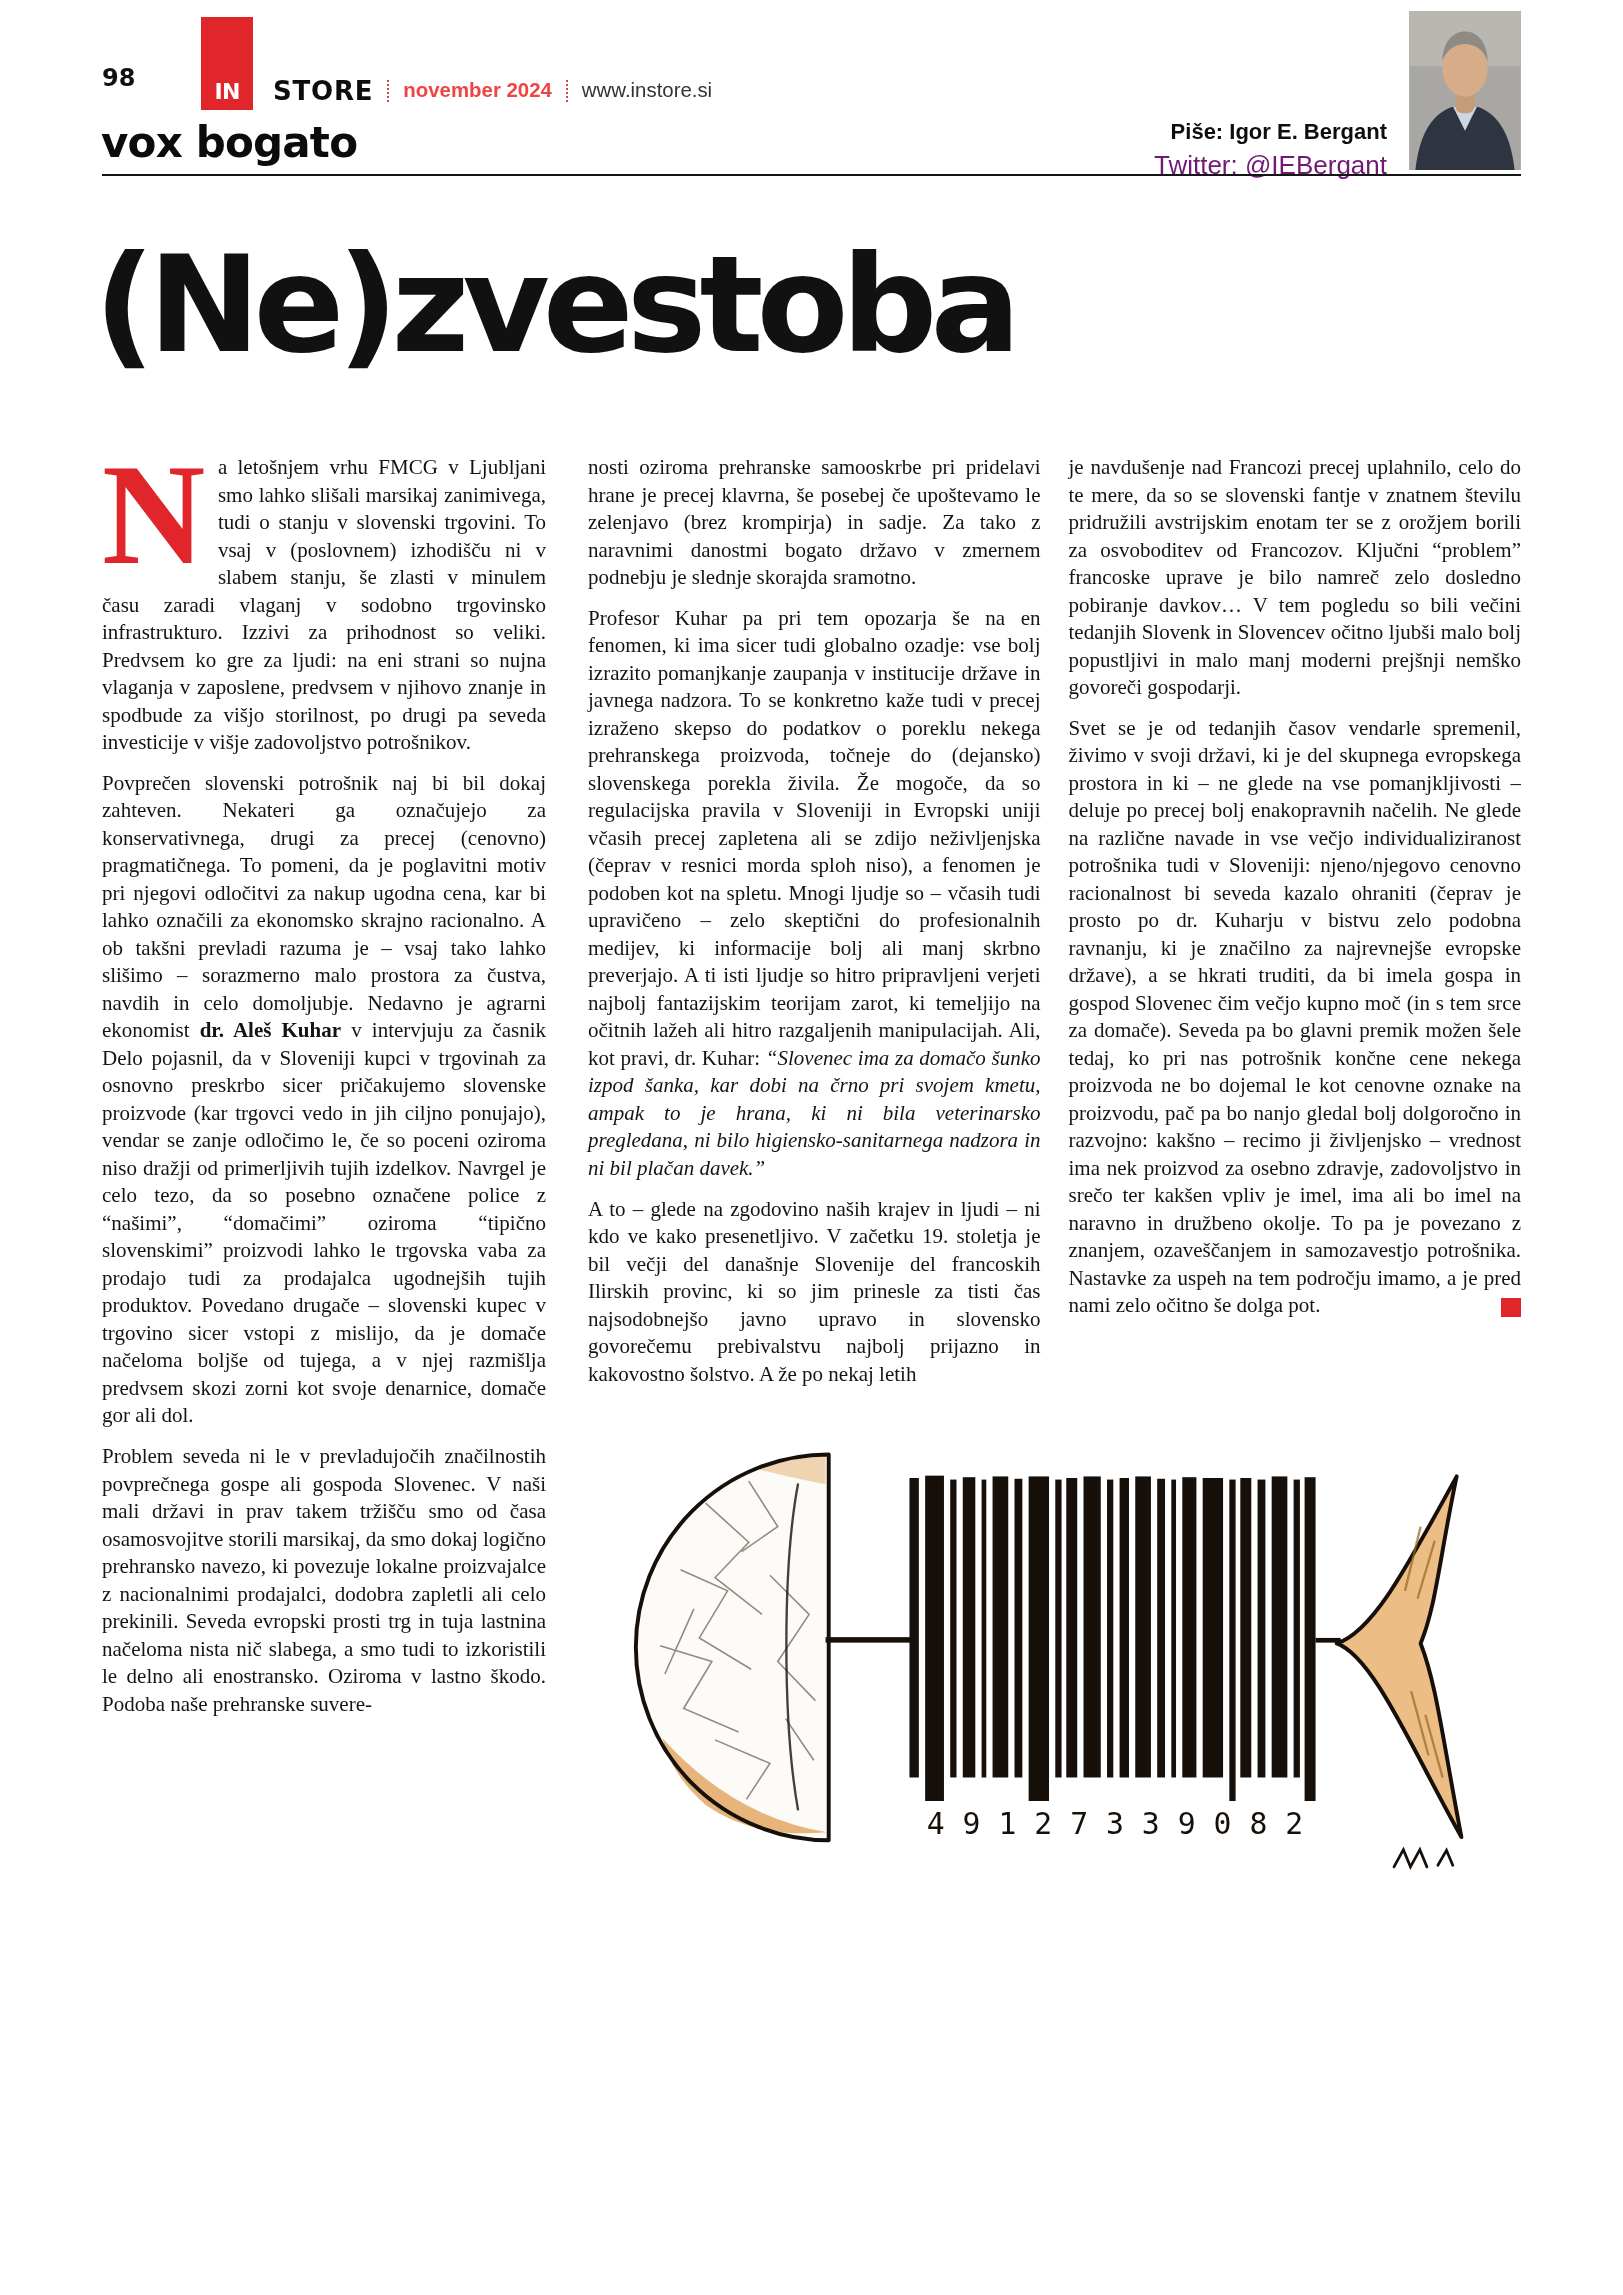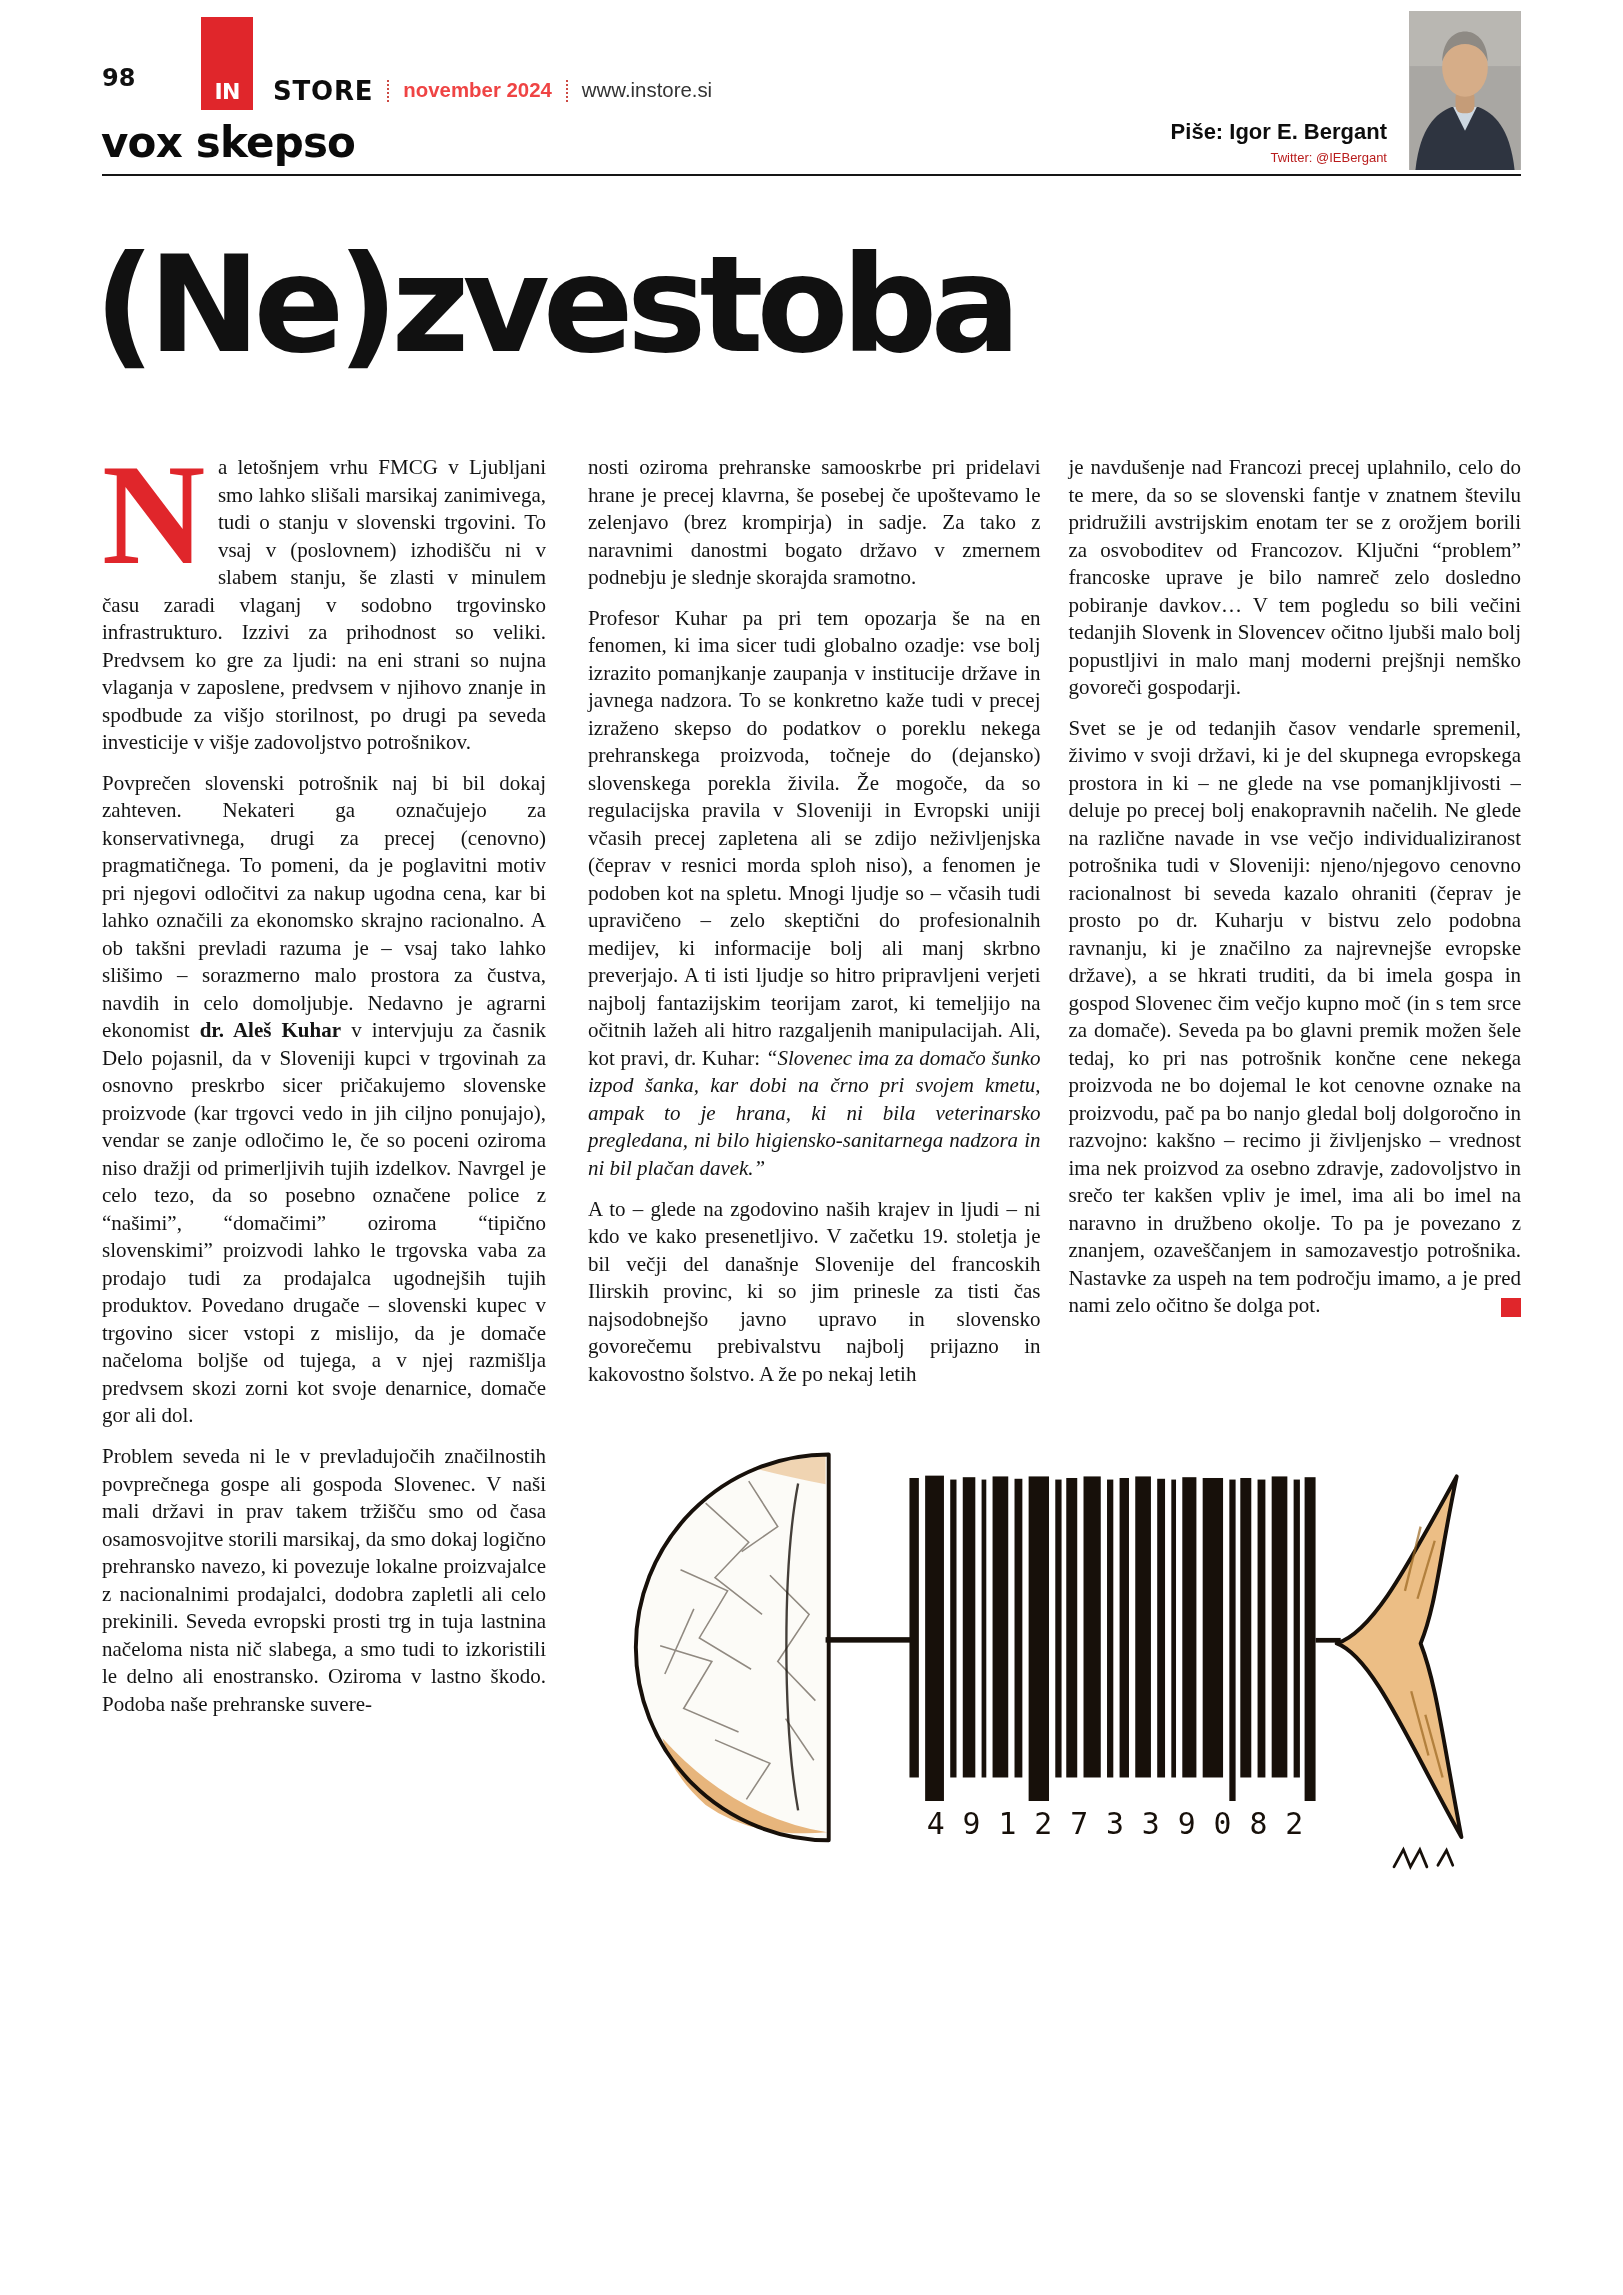--- a/index.html
+++ b/index.html
@@ -17,21 +17,21 @@
   .logo-store { font: bold 26px "DejaVu Sans", sans-serif; letter-spacing: 0.8px; color: #0d0d0d; }
   .sep { display: inline-block; width: 0; height: 22px; border-left: 2.4px dotted #cc4a44; }
   .issue { font: bold 20.4px "Liberation Sans", sans-serif; color: #ef4444; }
   .site { font: 20.4px "Liberation Sans", sans-serif; color: #333; }
 
   .vox { position: absolute; top: 118px; left: 101px; font: bold 42px "DejaVu Sans", sans-serif; letter-spacing: -0.8px; color: #0b0b0b; }
   .header-rule { position: absolute; top: 174px; left: 102px; right: 102px; height: 2.4px; background: #151515; }
 
   .byline { position: absolute; top: 119px; right: 236px; text-align: right; font-family: "Liberation Sans", sans-serif; }
   .byline-name { font-weight: bold; font-size: 22px; color: #0d0d0d; }
-  .byline-tw { font-size: 13px; margin-top: 4.7px; color: #b91c1c; }
+  .byline-tw { font-size: 26px; margin-top: 4.7px; color: #701a75; }
   .portrait { position: absolute; top: 11px; right: 102px; width: 112px; height: 159px; overflow: hidden; }
   .portrait svg { display: block; width: 100%; height: 100%; }
 
   
   .headline { position: absolute; top: 242px; left: 94px; font: bold 134px "DejaVu Sans", sans-serif; letter-spacing: -7px; line-height: 0.95; color: #111; text-align: center; }
 
   
   .body { position: absolute; top: 454px; left: 102px; right: 102px; bottom: 20.4px; display: flex; gap: 42px; font-size: 21px; line-height: 27.5px; text-align: justify; overflow: hidden; }
   .col-first { width: 444px; flex: 0 0 444px; }
   .rightwrap { flex: 1 1 auto; display: flex; flex-direction: column; }
@@ -62,21 +62,21 @@
     </div>
     <div class="logo-row">
       <span class="logo-store">STORE</span>
       <span class="sep"></span>
       <span class="issue">november 2024</span>
       <span class="sep"></span>
       <span class="site">www.instore.si</span>
     </div>
   </div>
 
-  <div class="vox">vox skepso</div>
+  <div class="vox">vox bogato</div>
 
   <div class="byline">
     <div class="byline-name">Piše: Igor E. Bergant</div>
     <div class="byline-tw">Twitter: @IEBergant</div>
   </div>
 
   <div class="portrait">
     <svg viewBox="0 0 142 202">
       <rect width="142" height="202" fill="#a9a7a3"></rect>
       <rect width="142" height="70" fill="#b9b7b2"></rect>

